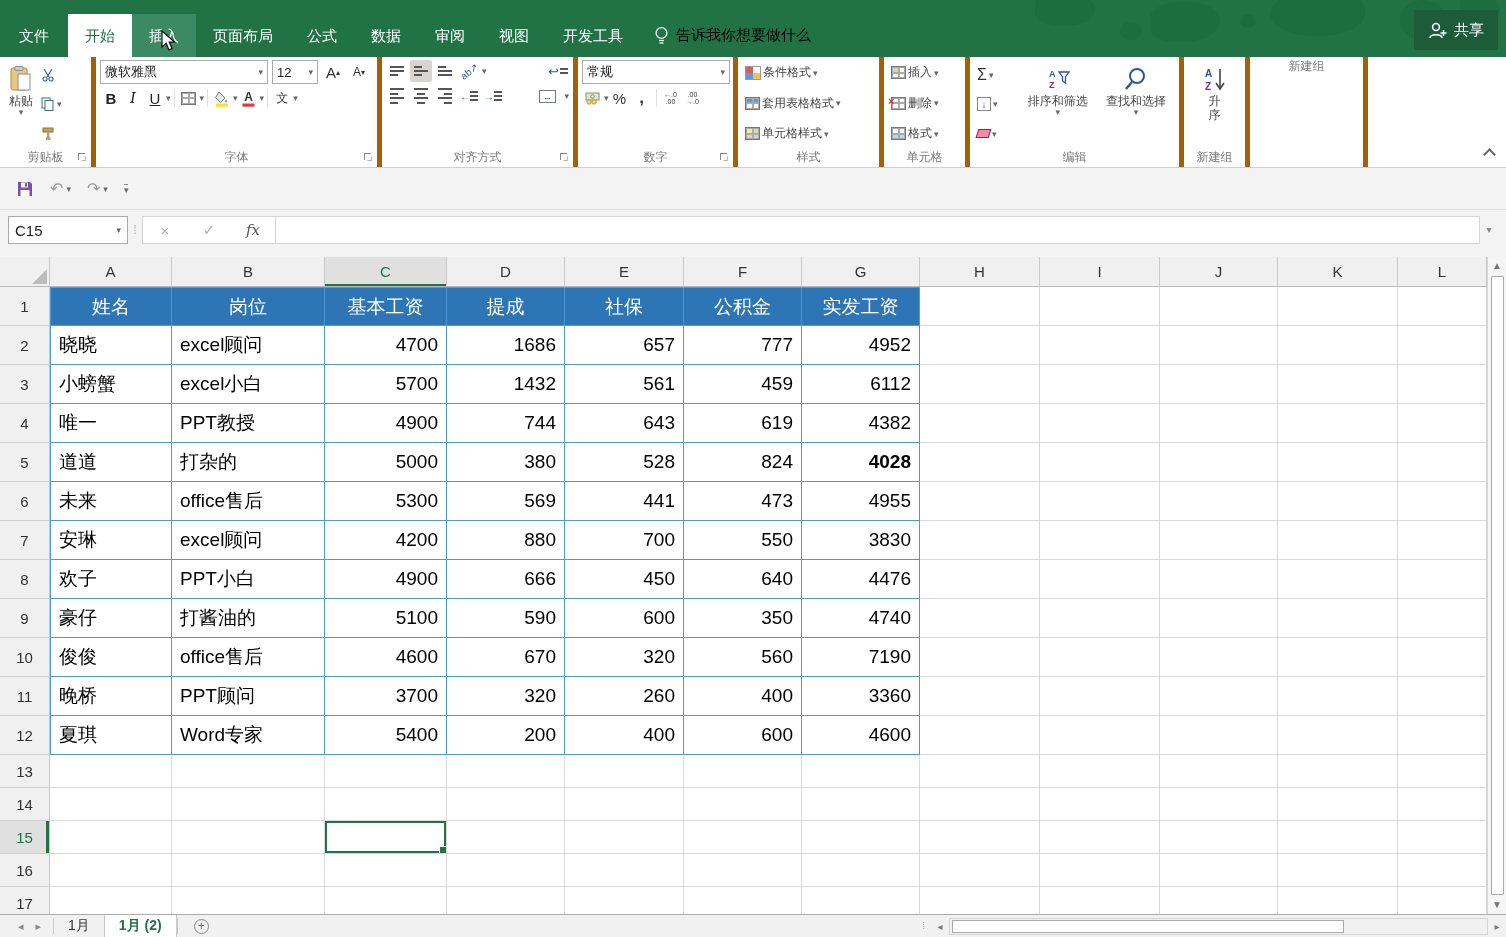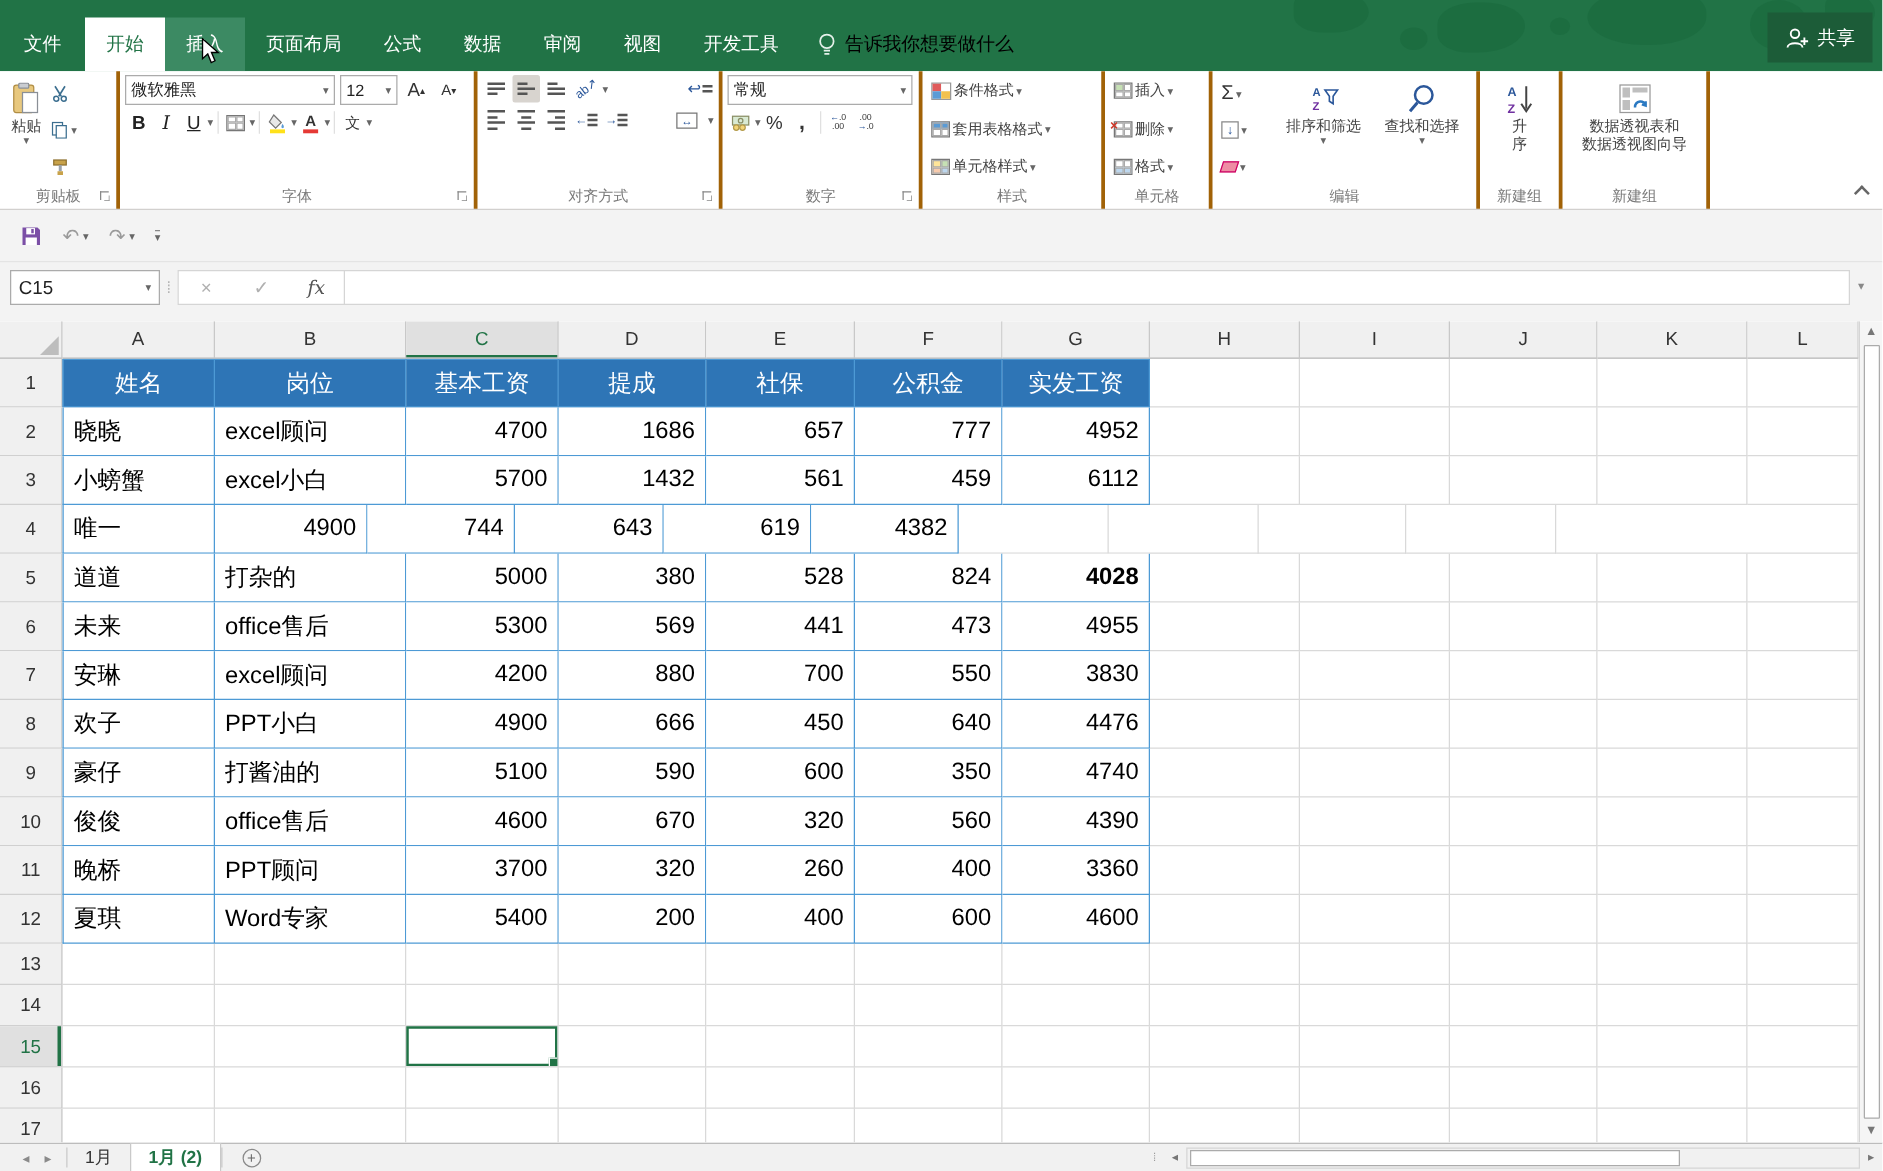--- a/index.html
+++ b/index.html
@@ -22,21 +22,21 @@
   .mtab { height:43px; line-height:43px; padding:0 17px; color:#fff; font-size:15px; cursor:default; white-space:nowrap; }
   .mtab.file { padding:0 19px; }
   .mtab.active { background:#fff; color:#217346; }
   .mtab.hover { background:#3C8A63; }
   .tellme { display:flex; align-items:center; gap:7px; color:#000000; font-size:15px; height:43px; margin-left:14px; }
   .share { position:absolute; right:8px; top:10px; height:40px; padding:0 14px; background:#1C5C38; border:none; color:#fff; font-size:15px; display:flex; align-items:center; gap:7px; font-family:inherit; }
   .cursor-arrow { position:absolute; left:161px; top:30px; z-index:5; }
 
   
   .ribbon { height:111px; background:#fff; border-bottom:1px solid #D2D0CE; display:flex; flex:none; position:relative; }
-  .rgroup { display:flex; flex-direction:column; border-right:3px solid #a16207; flex:none; position:relative; }
+  .rgroup { display:flex; flex-direction:column; border-right:5px solid #a16207; flex:none; position:relative; }
   .gbody { flex:1; display:flex; padding:3px 4px 0 4px; }
   .glabel { height:19px; display:flex; align-items:center; justify-content:center; color:#7A7A7A; font-size:12px; position:relative; }
   .launcher { position:absolute; right:3px; bottom:4px; width:10px; height:10px; }
   .launcher:before { content:""; position:absolute; left:0; top:0; width:6px; height:6px; border-left:1px solid #888; border-top:1px solid #888; }
   .launcher:after { content:""; position:absolute; right:1px; bottom:1px; width:6px; height:6px; border-right:1px solid #888; border-bottom:1px solid #888; transform:scale(.6); }
   .bigbtn { display:flex; flex-direction:column; align-items:center; padding:4px 5px 0 5px; line-height:14px; text-align:center; color:#444; font-size:12px; cursor:default; }
   .bigbtn .bicon { height:30px; display:flex; align-items:center; justify-content:center; }
   .arrow { color:#666; font-size:9px; line-height:8px; }
   .minirow { display:flex; align-items:center; height:25px; gap:2px; padding:0 3px; color:#444; white-space:nowrap; }
   .stackcol { display:flex; flex-direction:column; justify-content:space-between; padding:2px 0; }
@@ -520,36 +520,20 @@
           <span>升</span>
           <span>序</span>
         </div>
       </div>
       <div class="glabel">
           <span>新建组</span>
         </div>
     </div>
 
     <div class="rgroup" style="width:118px">
-      <div class="gbody" style="justify-content:center;">
-        <div class="bigbtn">
-          <div class="bicon">
-            <svg width="28" height="26" viewBox="0 0 28 26">
-                <rect x="2" y="2" width="24" height="22" fill="#fff" stroke="#9A9A9A"></rect>
-                <rect x="4" y="4" width="6" height="8" fill="#BFBFBF"></rect>
-                <rect x="4" y="14" width="6" height="8" fill="#BFBFBF"></rect>
-                <rect x="12" y="4" width="12" height="4" fill="#BFBFBF"></rect>
-                <path d="M14 20 C14 14 22 14 22 18" fill="none" stroke="#2B79C2" stroke-width="2"></path>
-                <path d="M19.5 17.5 L22.5 18.5 L22.5 15" fill="none" stroke="#2B79C2" stroke-width="2"></path>
-              </svg>
-          </div>
-          <span>数据透视表和</span>
-          <span>数据透视图向导</span>
-        </div>
-      </div>
       <div class="glabel">
           <span>新建组</span>
         </div>
     </div>
 
     <div style="flex:1;border:none;" class="rgroup"></div>
     <span class="chev-up"></span>
   </div>
 
   <div class="qatrow">
@@ -650,20 +634,21 @@
             <div class="cell tcell ar" style="width: 118px;">6112</div>
             <div class="cell" style="width: 120px;"></div>
             <div class="cell" style="width: 120px;"></div>
             <div class="cell" style="width: 118px;"></div>
             <div class="cell" style="width: 120px;"></div>
             <div class="cell" style="flex: 1 1 0%;"></div>
           </div>
           <div class="srow" style="height: 39px;">
             <div class="rowh">4</div>
             <div class="cell tcell al cfirst" style="width: 122px;">唯一</div>
+            <div class="cell tcell al" style="width: 153px;">PPT教授</div>
             <div class="cell tcell ar" style="width: 122px;">4900</div>
             <div class="cell tcell ar" style="width: 118px;">744</div>
             <div class="cell tcell ar" style="width: 119px;">643</div>
             <div class="cell tcell ar" style="width: 118px;">619</div>
             <div class="cell tcell ar" style="width: 118px;">4382</div>
             <div class="cell" style="width: 120px;"></div>
             <div class="cell" style="width: 120px;"></div>
             <div class="cell" style="width: 118px;"></div>
             <div class="cell" style="width: 120px;"></div>
             <div class="cell" style="flex: 1 1 0%;"></div>
@@ -744,21 +729,21 @@
             <div class="cell" style="flex: 1 1 0%;"></div>
           </div>
           <div class="srow" style="height: 39px;">
             <div class="rowh">10</div>
             <div class="cell tcell al cfirst" style="width: 122px;">俊俊</div>
             <div class="cell tcell al" style="width: 153px;">office售后</div>
             <div class="cell tcell ar" style="width: 122px;">4600</div>
             <div class="cell tcell ar" style="width: 118px;">670</div>
             <div class="cell tcell ar" style="width: 119px;">320</div>
             <div class="cell tcell ar" style="width: 118px;">560</div>
-            <div class="cell tcell ar" style="width: 118px;">4390</div>
+            <div class="cell tcell ar" style="width: 118px;">7190</div>
             <div class="cell" style="width: 120px;"></div>
             <div class="cell" style="width: 120px;"></div>
             <div class="cell" style="width: 118px;"></div>
             <div class="cell" style="width: 120px;"></div>
             <div class="cell" style="flex: 1 1 0%;"></div>
           </div>
           <div class="srow" style="height: 39px;">
             <div class="rowh">11</div>
             <div class="cell tcell al cfirst" style="width: 122px;">晚桥</div>
             <div class="cell tcell al" style="width: 153px;">PPT顾问</div>

